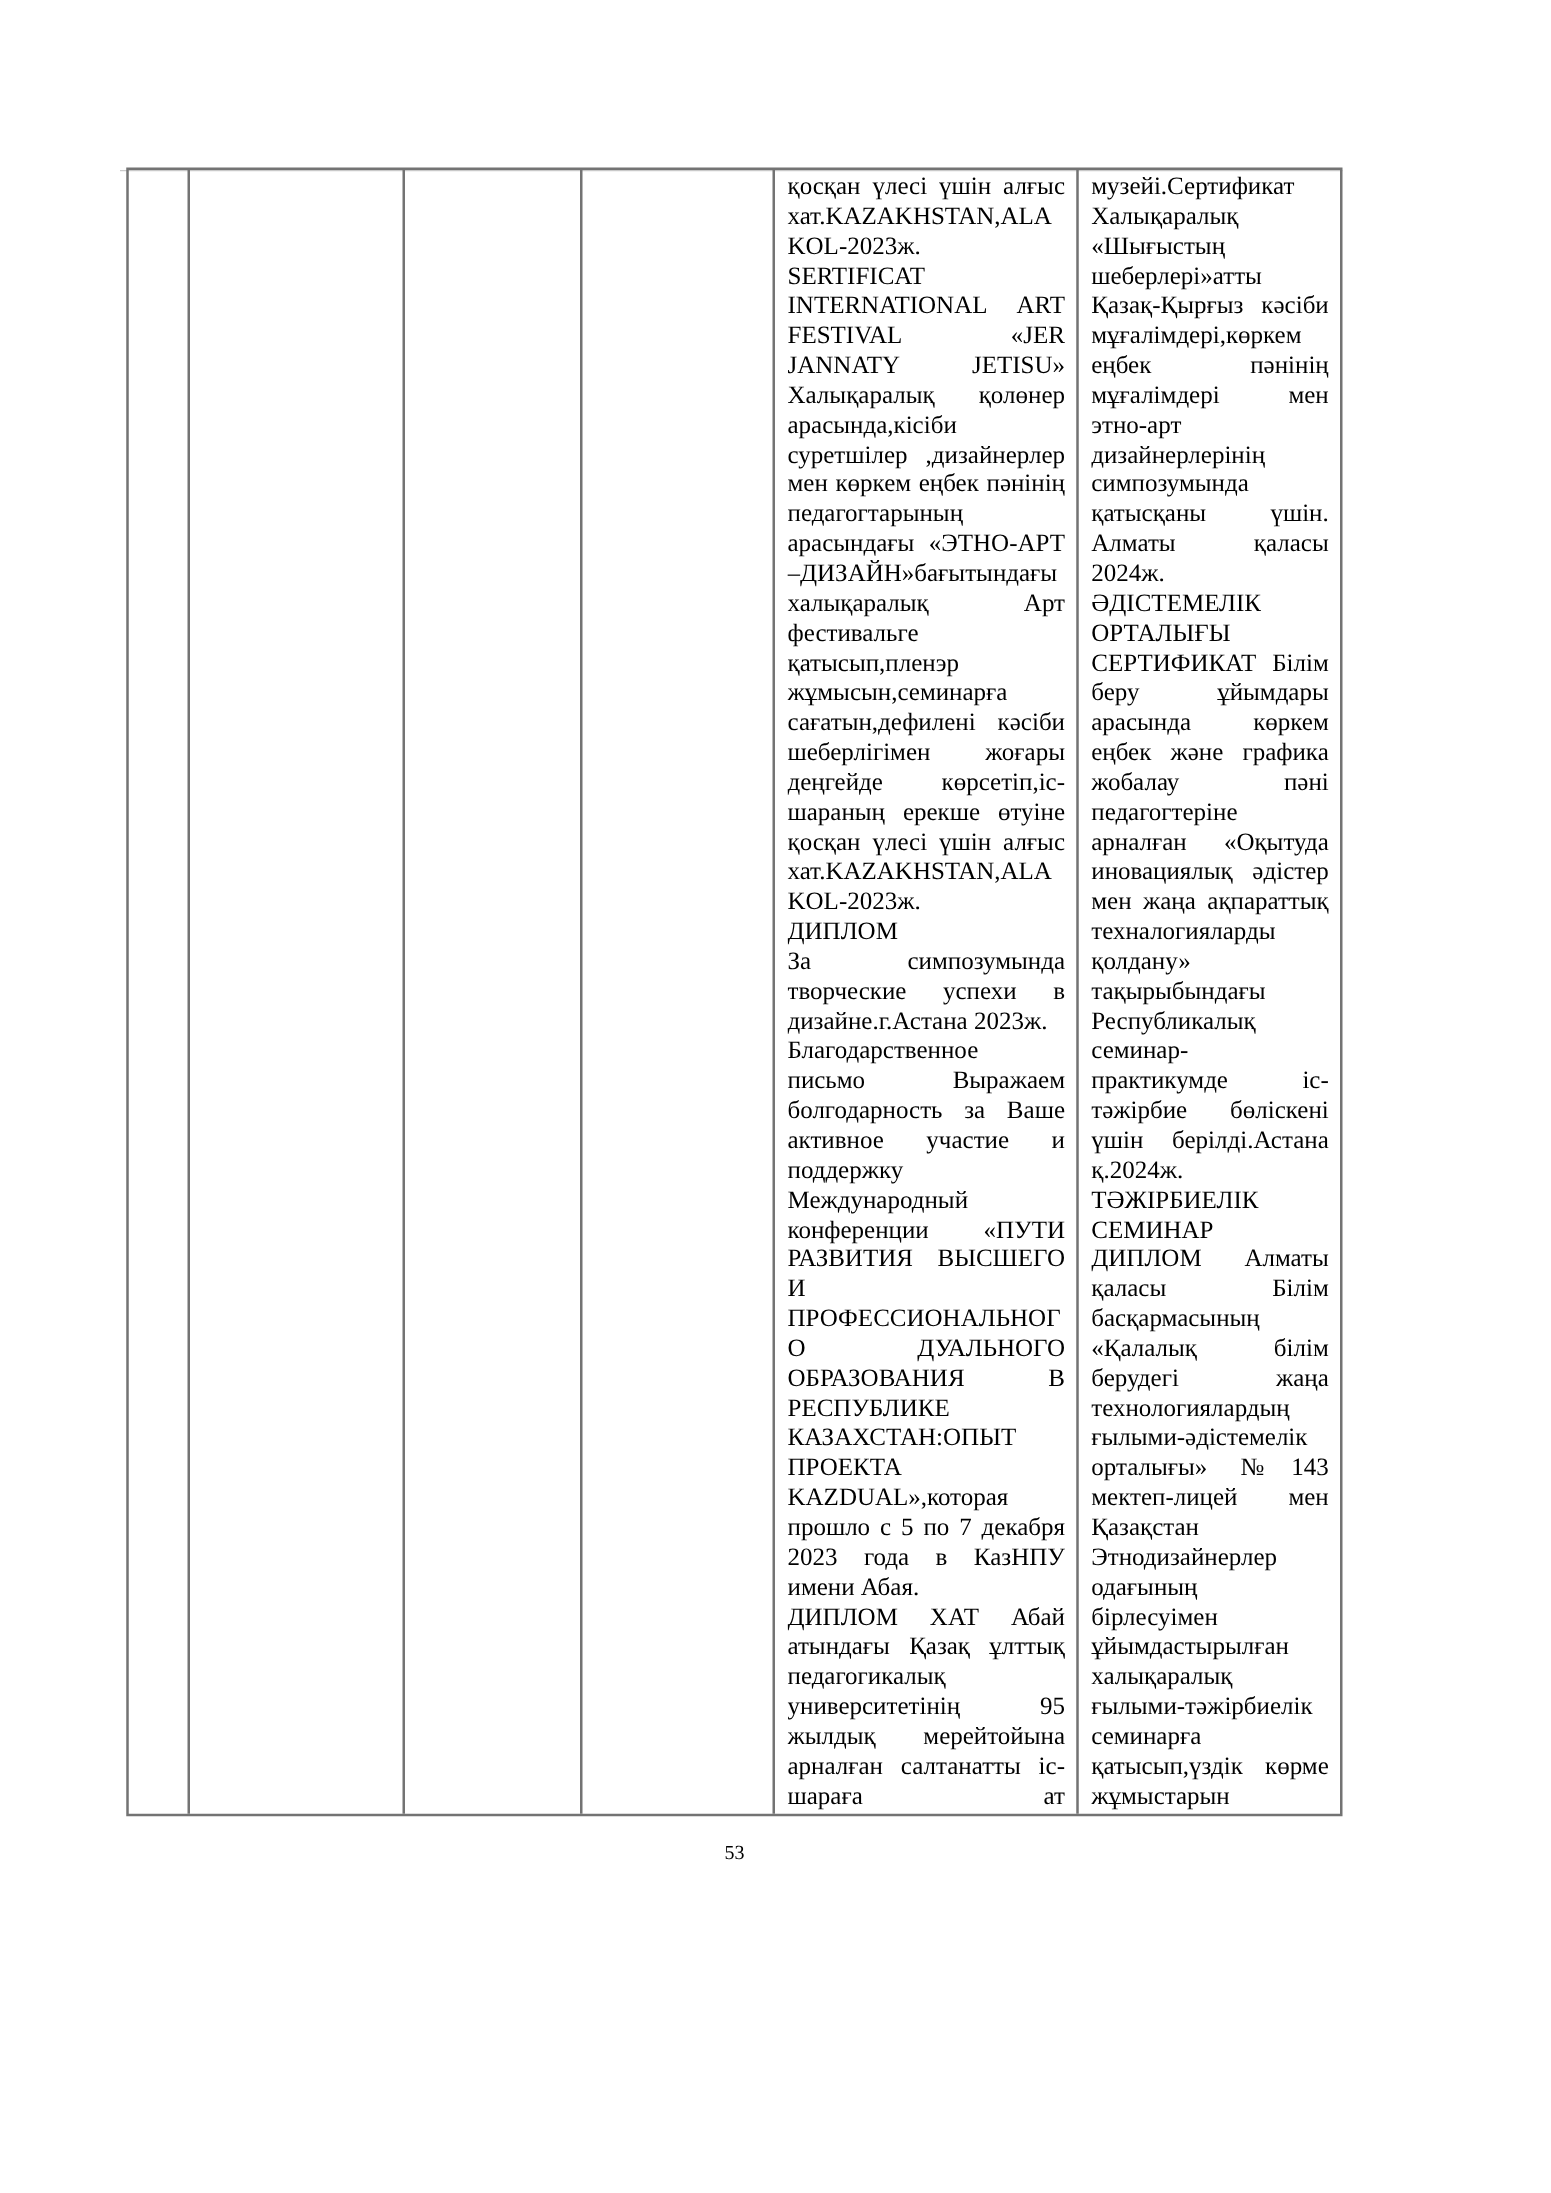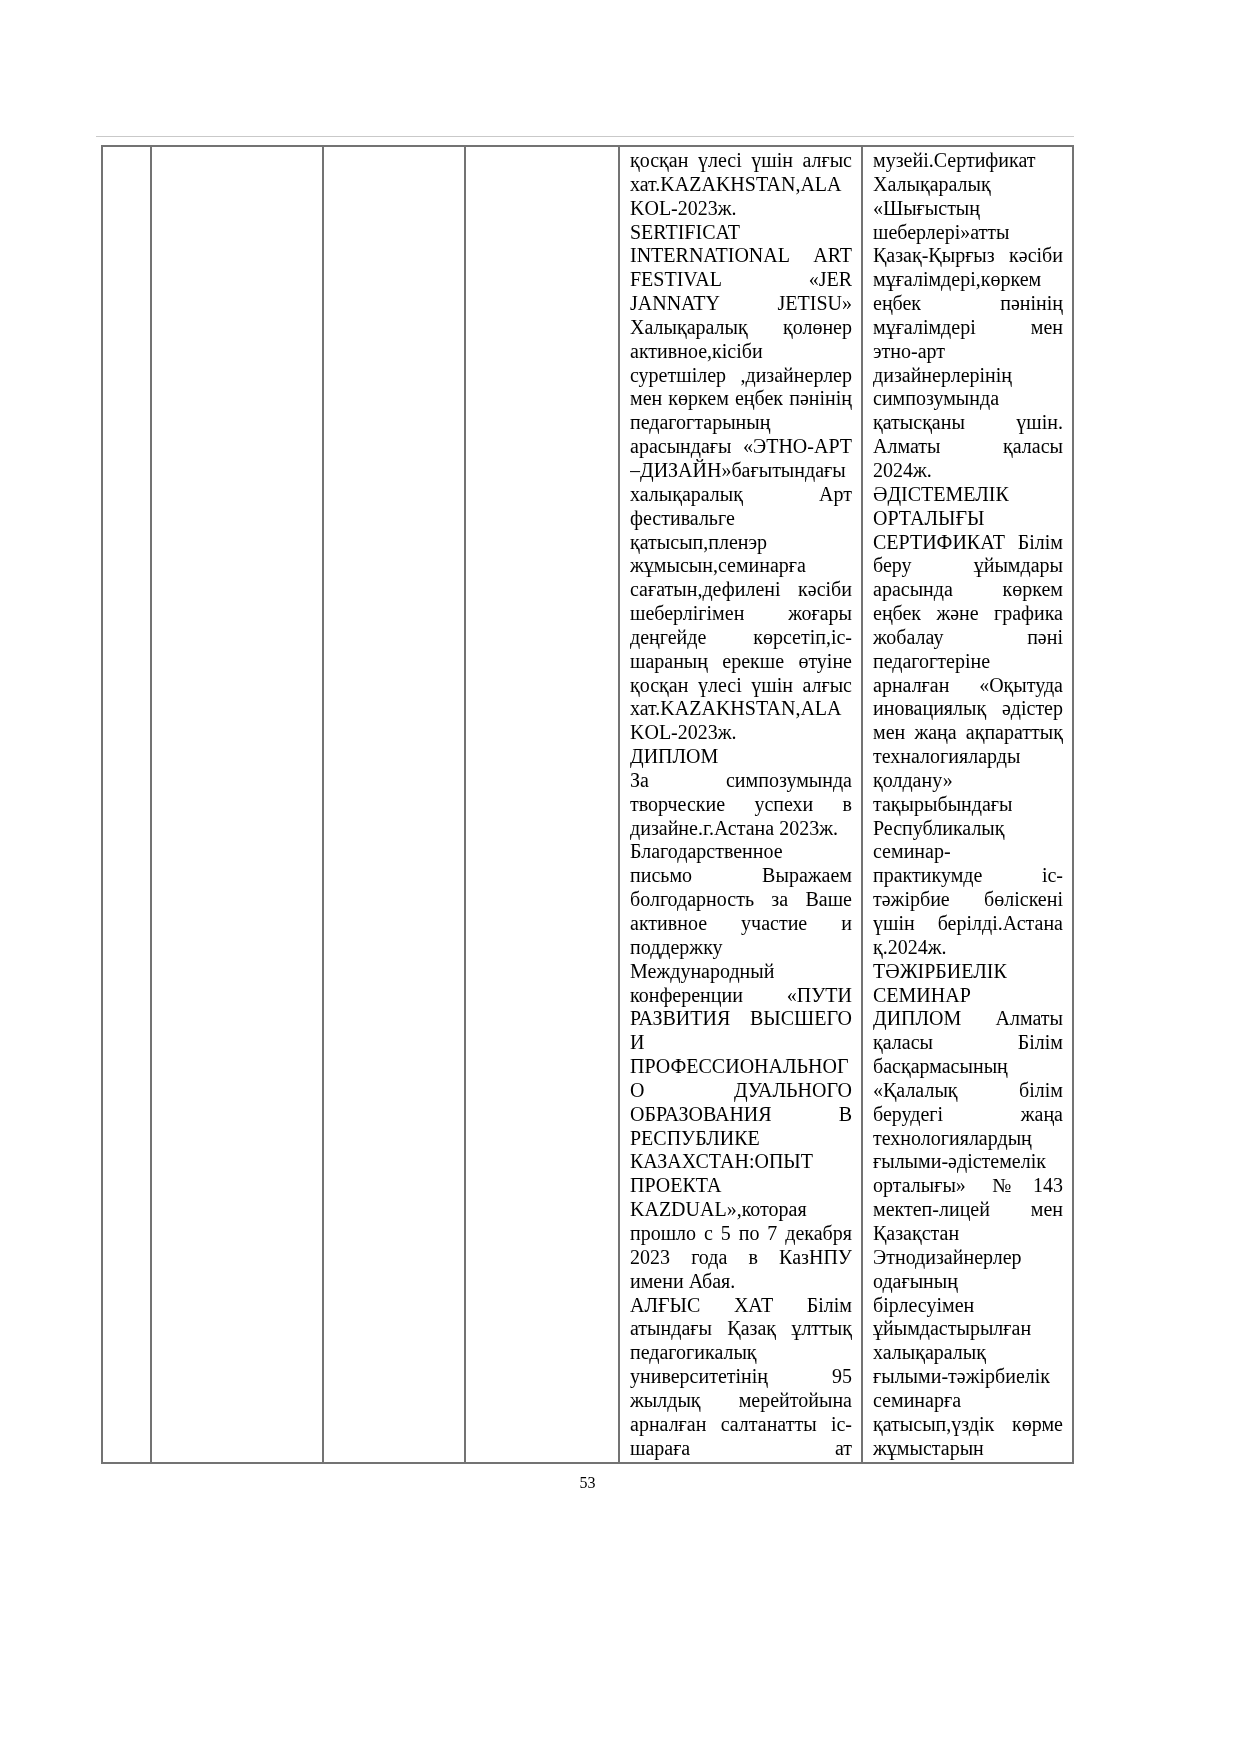--- a/index.html
+++ b/index.html
@@ -8,21 +8,21 @@
     background: #ffffff;
     position: relative;
     font-family: "Liberation Serif", "DejaVu Serif", serif;
     color: #000000;
   }
   .page-top-rule {
     position: absolute; left: 96px; top: 136px;
     width: 978px; height: 1px; background: #c9c9c9;
   }
   .doc-table {
-    position: absolute; left: 101px; top: 145px;
+    position: absolute; left: 101px; top: 134px;
     width: 973px; height: 1319px;
     display: flex; box-sizing: border-box;
     border: 2px solid #737373;
   }
   .cell {
     box-sizing: border-box; height: 100%;
     border-right: 2px solid #737373;
   }
   .cell:last-child { border-right: none; }
   .c1 { width: 49px; }
@@ -65,21 +65,21 @@
   <div class="cell c4"></div>
   <div class="cell c5 text">
       <div class="line j">қосқан үлесі үшін алғыс</div>
       <div class="line">хат.KAZAKHSTAN,ALA</div>
       <div class="line">KOL-2023ж.</div>
       <div class="line">SERTIFICAT</div>
       <div class="line j">INTERNATIONAL ART</div>
       <div class="line j">FESTIVAL «JER</div>
       <div class="line j">JANNATY JETISU»</div>
       <div class="line j">Халықаралық қолөнер</div>
-      <div class="line">активное,кісіби</div>
+      <div class="line">арасында,кісіби</div>
       <div class="line j">суретшілер ,дизайнерлер</div>
       <div class="line j">мен көркем еңбек пәнінің</div>
       <div class="line">педагогтарының</div>
       <div class="line j">арасындағы «ЭТНО-АРТ</div>
       <div class="line">–ДИЗАЙН»бағытындағы</div>
       <div class="line j">халықаралық Арт</div>
       <div class="line">фестивальге</div>
       <div class="line">қатысып,пленэр</div>
       <div class="line">жұмысын,семинарға</div>
       <div class="line j">сағатын,дефилені кәсіби</div>
@@ -105,21 +105,21 @@
       <div class="line">ПРОФЕССИОНАЛЬНОГ</div>
       <div class="line j">О ДУАЛЬНОГО</div>
       <div class="line j">ОБРАЗОВАНИЯ В</div>
       <div class="line">РЕСПУБЛИКЕ</div>
       <div class="line">КАЗАХСТАН:ОПЫТ</div>
       <div class="line">ПРОЕКТА</div>
       <div class="line">KAZDUAL»,которая</div>
       <div class="line j">прошло с 5 по 7 декабря</div>
       <div class="line j">2023 года в КазНПУ</div>
       <div class="line">имени Абая.</div>
-      <div class="line j">АЛҒЫС ХАТ Білім</div>
+      <div class="line j">ДИПЛОМ ХАТ Абай</div>
       <div class="line j">атындағы Қазақ ұлттық</div>
       <div class="line">педагогикалық</div>
       <div class="line j">университетінің 95</div>
       <div class="line j">жылдық мерейтойына</div>
       <div class="line j">арналған салтанатты іс-</div>
       <div class="line j">шараға ат</div>
     </div>
   <div class="cell c6 text">
       <div class="line">музейі.Сертификат</div>
       <div class="line">Халықаралық</div>

